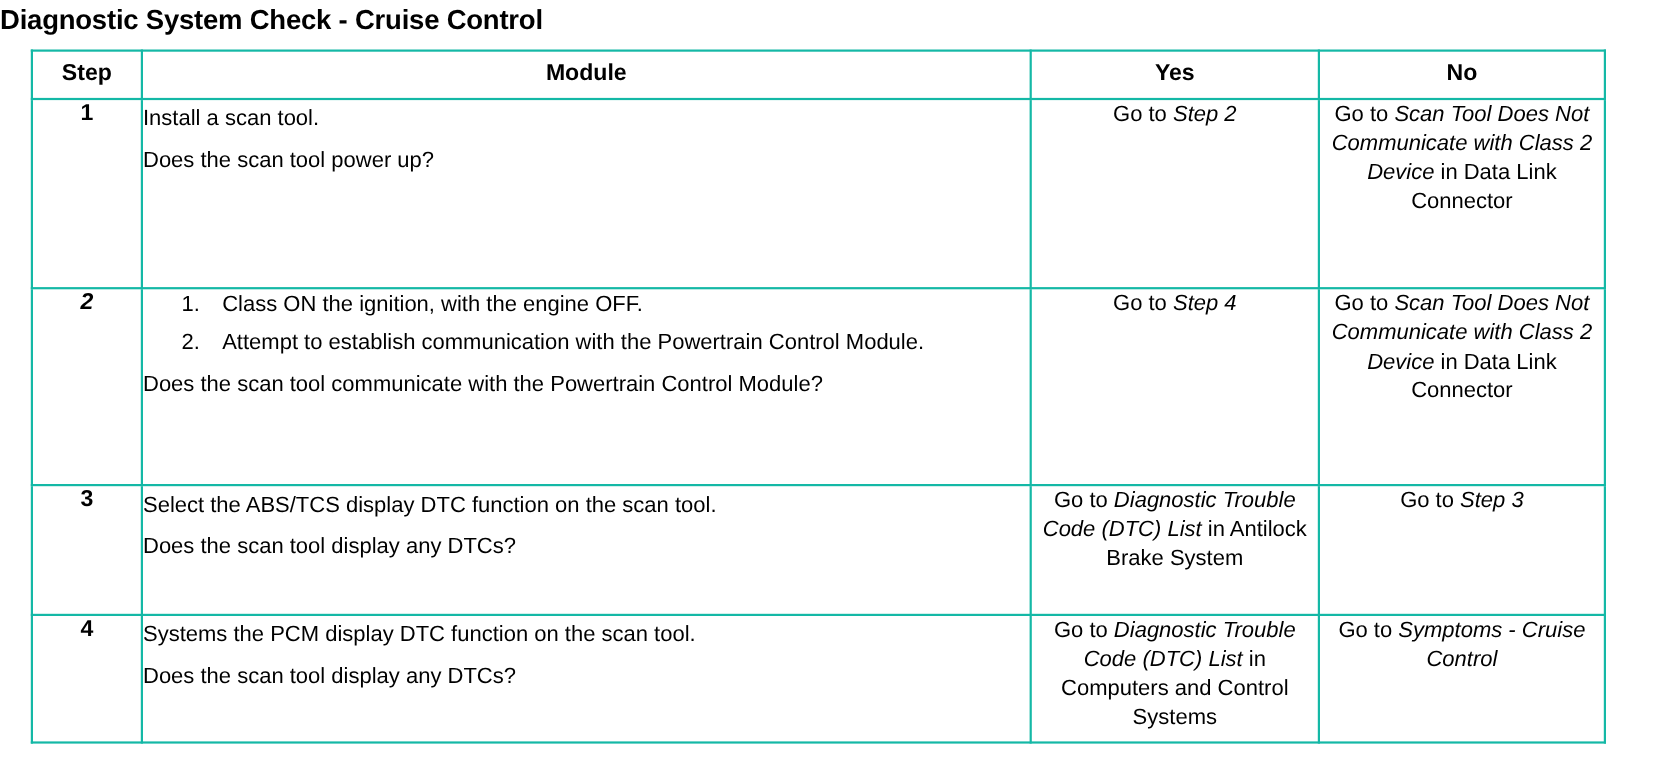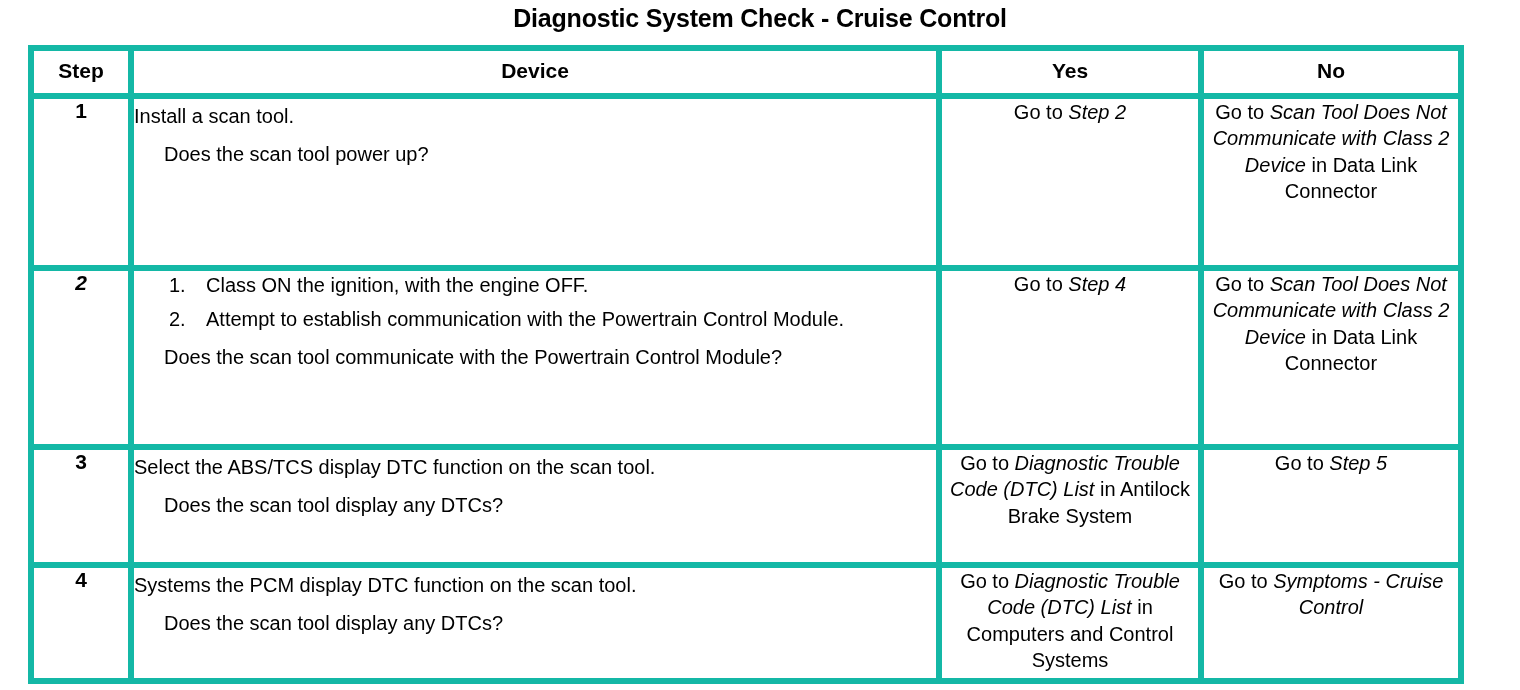--- a/index.html
+++ b/index.html
@@ -17,35 +17,35 @@
   .page {
     position: relative;
     width: 1520px;
     height: 690px;
   }
   .doc-title {
     position: absolute;
     top: 4px;
     left: 0;
     width: 1520px;
-    text-align: center;
+    text-align: left;
     font-size: 25px;
     font-weight: bold;
     letter-spacing: -0.2px;
   }
   table.diag {
     position: absolute;
     top: 45px;
     left: 28px;
     width: 1432px;
     border-collapse: collapse;
     table-layout: fixed;
   }
   table.diag td, table.diag th {
-    border: 6px solid #14b8a6;
+    border: 2px solid #14b8a6;
     padding: 0;
     vertical-align: top;
   }
   table.diag th {
     text-align: center;
     font-size: 21px;
     font-weight: bold;
     height: 34px;
     padding: 3px 0 5px 0;
     vertical-align: middle;
@@ -78,21 +78,21 @@
   .cellbox {
     display: flex;
     flex-direction: column;
     height: 100%;
     box-sizing: border-box;
   }
   .cellbox.bottom { justify-content: flex-end; }
   .cellbox.top    { justify-content: flex-end; }
 
   .action-line { margin: 0 0 4px 0; }
-  .action-line:last-child { margin-bottom: 0; padding-left: 30px; }
+  .action-line:last-child { margin-bottom: 0; }
 
   ol.steps {
     margin: 0 0 6px 0;
     padding: 0;
     list-style: none;
   }
   ol.steps li {
     position: relative;
     padding-left: 72px;
     margin-bottom: 4px;
@@ -121,21 +121,21 @@
   <table class="diag">
     <colgroup>
       <col class="c-step">
         <col class="c-action">
         <col class="c-yes">
         <col class="c-no">
     </colgroup>
     <thead>
       <tr>
         <th>Step</th>
-        <th>Device</th>
+        <th>Module</th>
         <th>Yes</th>
         <th>No</th>
       </tr>
     </thead>
     <tbody>
         <tr class="r1">
           <td class="step-cell">1</td>
           <td class="action-cell">
             <div class="action-line">Install a scan tool.</div>
             <div class="action-line">Does the scan tool power up?</div>
@@ -177,21 +177,21 @@
             <div class="action-line">Select the ABS/TCS display DTC function on the scan tool.</div>
             <div class="action-line">Does the scan tool display any DTCs?</div>
           </td>
           <td class="yes-cell">
             <div class="cellbox top">
               <div><span>Go to </span><em class="ref">Diagnostic Trouble Code (DTC) List</em><span> in Antilock Brake System</span></div>
             </div>
           </td>
           <td class="no-cell">
             <div class="cellbox bottom">
-              <div><span>Go to </span><em class="ref">Step 5</em></div>
+              <div><span>Go to </span><em class="ref">Step 3</em></div>
             </div>
           </td>
         </tr>
         <tr class="r4">
           <td class="step-cell">4</td>
           <td class="action-cell">
             <div class="action-line">Systems the PCM display DTC function on the scan tool.</div>
             <div class="action-line">Does the scan tool display any DTCs?</div>
           </td>
           <td class="yes-cell">

